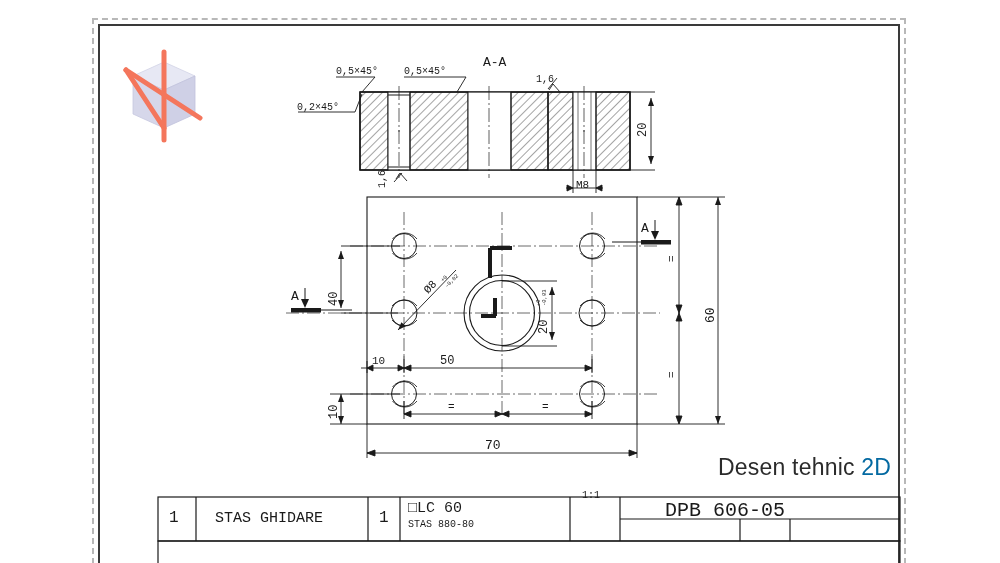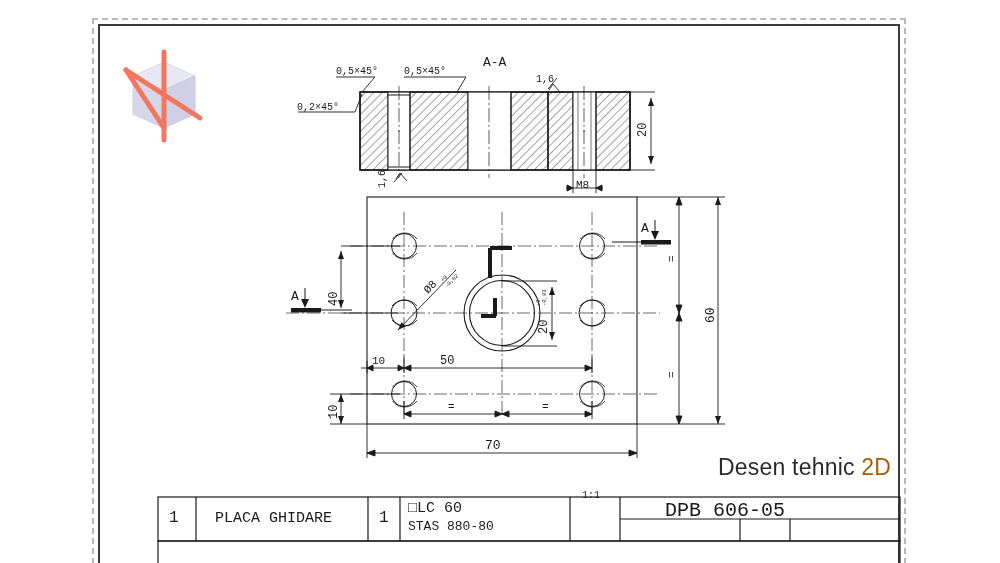--- a/index.html
+++ b/index.html
@@ -55,21 +55,21 @@
   #title-overlay {
     position: absolute;
     left: 718px;
     top: 438px;
     font-size: 23px;
     letter-spacing: 0.2px;
     white-space: nowrap;
     color: #2b2b2b;
     font-family: "Liberation Sans", sans-serif;
   }
-  #title-overlay .accent { color: #a16207; }
+  #title-overlay .accent { color: #0369a1; }
   .tb-text {
     position: absolute;
     font-family: "Liberation Mono", monospace;
     color: #1a1a1a;
     white-space: nowrap;
   }
 </style>
 </head>
 <body>
 
@@ -357,24 +357,24 @@
       <line x1="570" y1="481" x2="570" y2="525"></line>
       <line x1="620" y1="481" x2="620" y2="525"></line>
 
       <line x1="620" y1="503" x2="900" y2="503"></line>
       <line x1="740" y1="503" x2="740" y2="525"></line>
       <line x1="790" y1="503" x2="790" y2="525"></line>
     </g>
   </svg>
 
   <div class="tb-text" style="left:169px; top:493px; font-size:16px;">1</div>
-  <div class="tb-text" style="left:215px; top:494px; font-size:15px;">PLACA GHIDARE</div>
+  <div class="tb-text" style="left:215px; top:494px; font-size:15px;">STAS GHIDARE</div>
   <div class="tb-text" style="left:379px; top:493px; font-size:16px;">1</div>
   <div class="tb-text" style="left:408px; top:484px; font-size:15px;">□LC 60</div>
-  <div class="tb-text" style="left:408px; top:503px; font-size:13px;">STAS 880-80</div>
+  <div class="tb-text" style="left:408px; top:503px; font-size:10px;">STAS 880-80</div>
   <div class="tb-text" style="left:582px; top:474px; font-size:10px;">1:1</div>
   <div class="tb-text" style="left:665px; top:483px; font-size:20px;">DPB 606-05</div>
 
   <div id="title-overlay">
     <span>Desen tehnic</span>
     <span class="accent">2D</span>
   </div>
 
 </div>
 

